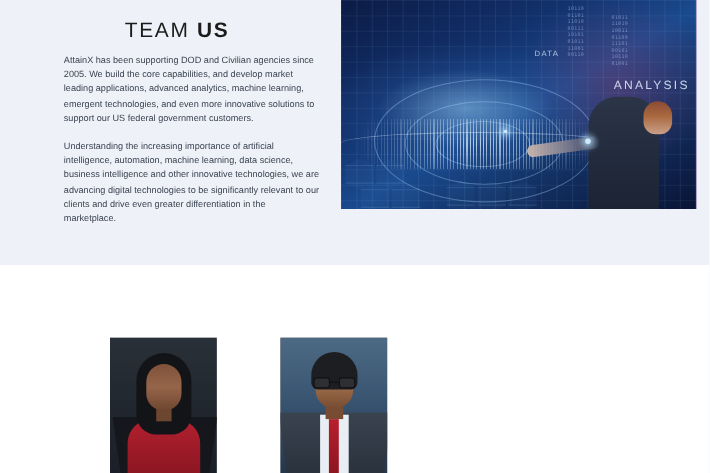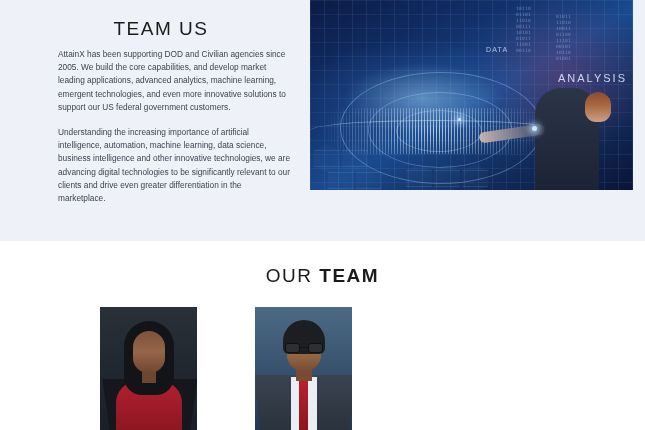--- a/index.html
+++ b/index.html
@@ -43,21 +43,21 @@
     left: 0;
     top: 2px;
     width: 322px;
     text-align: center;
     font-size: 19px;
     letter-spacing: 1.5px;
     color: #1b1b1b;
     font-weight: 400;
   }
   .about-heading b {
-    font-weight: 400;
+    font-weight: 700;
   }
   .about-body {
     position: absolute;
     left: 58px;
     top: 48px;
     width: 232px;
   }
   .about-body p {
     margin: 0 0 12px 0;
     font-size: 8.3px;
@@ -425,21 +425,20 @@
 10110
 01001</div>
 
       <div class="img-label big" style="right:6px; top:72px;">ANALYSIS</div>
       <div class="img-label" style="left:176px; top:46px;">DATA</div>
       <div class="img-label big" style="right:8px; top:228px;">SCA</div>
     </div>
   </section>
 
   <section class="team-section">
-    <h2 class="team-heading"><span>OUR </span><b>TEAM</b></h2>
 
     <div class="team-grid">
 
       <div class="team-card">
         <div class="portrait p1">
           <div class="jacket-l"></div>
           <div class="jacket-r"></div>
           <div class="top"></div>
           <div class="hair"></div>
           <div class="neck"></div>

